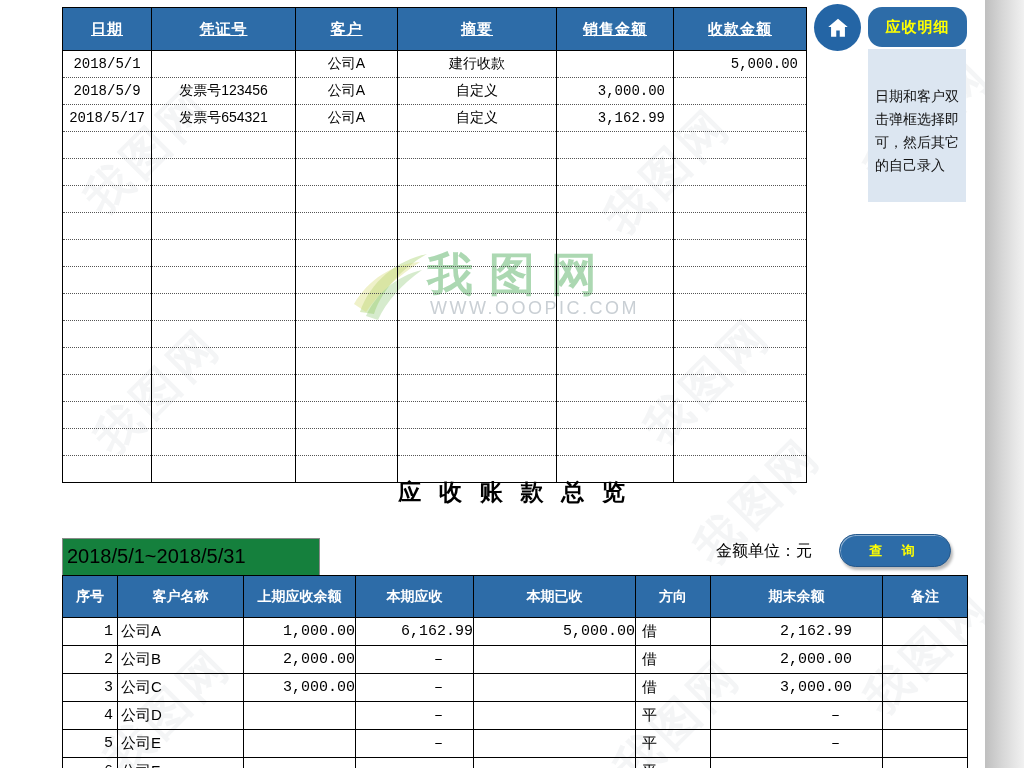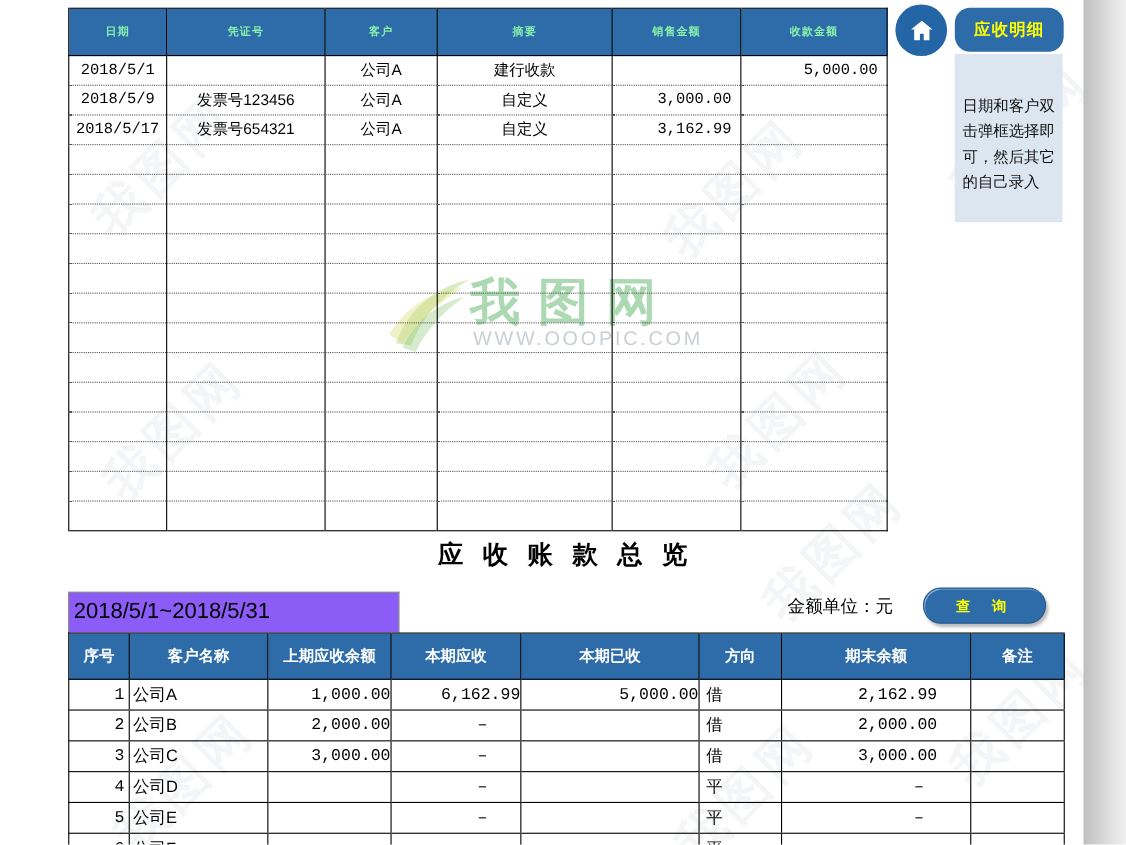--- a/index.html
+++ b/index.html
@@ -12,44 +12,44 @@
   .wm-center{position:absolute;left:352px;top:238px;width:330px;height:95px;pointer-events:none;}
   .wm-leaf{position:absolute;left:0;top:4px;}
   .wm-brand{position:absolute;left:75px;top:6px;font-size:46px;font-weight:bold;
             letter-spacing:16px;color:rgba(72,168,84,0.45);font-family:"Liberation Serif",serif;}
   .wm-url{position:absolute;left:78px;top:60px;font-size:18px;letter-spacing:2.5px;
           color:#c9cfd4;font-family:"Liberation Sans",sans-serif;text-align:right;}
 
   
   .detail-table{position:absolute;left:62px;top:7px;border-collapse:collapse;table-layout:fixed;
                 border:1.5px solid #000;}
-  .detail-table th{background:#2d6ca8;color:#86efac;font-size:10px;font-weight:bold;height:40px;
-                   border-left:1px solid #000;border-bottom:1px solid #000;letter-spacing:1px;}
+  .detail-table th{background:#2d6ca8;color:#ffffff;font-size:15px;font-weight:bold;height:40px;
+                   border-left:1px solid #000;border-bottom:1px solid #000;letter-spacing:1px;text-decoration:underline;}
   .detail-table td{height:24px;border-left:1px solid #000;border-bottom:1px dotted #555;
                    font-size:14px;overflow:hidden;white-space:nowrap;}
   .detail-table tr:last-child td{border-bottom:none;}
   .d-center{text-align:center;}
   .d-amt{text-align:right;padding-right:8px;}
   .mono{font-family:"Liberation Mono","DejaVu Sans Mono",monospace;}
 
   
   .home-btn{position:absolute;left:814px;top:4px;width:47px;height:47px;border-radius:50%;
             background:#2465a5;display:flex;align-items:center;justify-content:center;cursor:pointer;}
   .side-tab{position:absolute;left:868px;top:7px;width:99px;height:40px;background:#2d6ca8;
             color:#ffff00;font-size:15px;font-weight:bold;display:flex;align-items:center;
             justify-content:center;letter-spacing:1px;cursor:pointer;border-radius:14px;}
   .side-note{position:absolute;left:868px;top:49px;width:98px;height:153px;background:#dce6f1;
              box-sizing:border-box;padding:36px 2px 0 7px;font-size:14px;line-height:23px;
              color:#111;}
 
   
   .main-title{position:absolute;left:62px;top:477px;width:905px;text-align:center;
               font-family:"Liberation Serif","DejaVu Serif",serif;font-weight:bold;
-              font-size:23px;letter-spacing:6px;color:#000;margin-top:12px;}
-  .date-box{position:absolute;left:62px;top:538px;width:301px;height:37px;background:#8b5cf6;
+              font-size:23px;letter-spacing:6px;color:#000;}
+  .date-box{position:absolute;left:62px;top:538px;width:258px;height:37px;background:#15803d;
             box-sizing:border-box;border:1px solid #8a8a8a;border-bottom:none;
             font-size:20px;padding:6px 0 0 4px;cursor:text;}
   .unit-label{position:absolute;left:716px;top:541px;font-size:16px;color:#000;}
   .query-btn{position:absolute;left:839px;top:534px;width:112px;height:33px;border-radius:17px;
              background:#2d6ca8;color:#ffff00;font-weight:bold;font-size:13px;letter-spacing:8px;
              display:flex;align-items:center;justify-content:center;padding-left:8px;border:1px solid #24588c;
              box-sizing:border-box;box-shadow:2px 3px 3px rgba(0,0,0,0.28), inset 1px 1px 0 rgba(255,255,255,0.45);
              cursor:pointer;font-family:"Liberation Sans",sans-serif;}
 
   .overview-table{position:absolute;left:62px;top:575px;border-collapse:collapse;table-layout:fixed;

